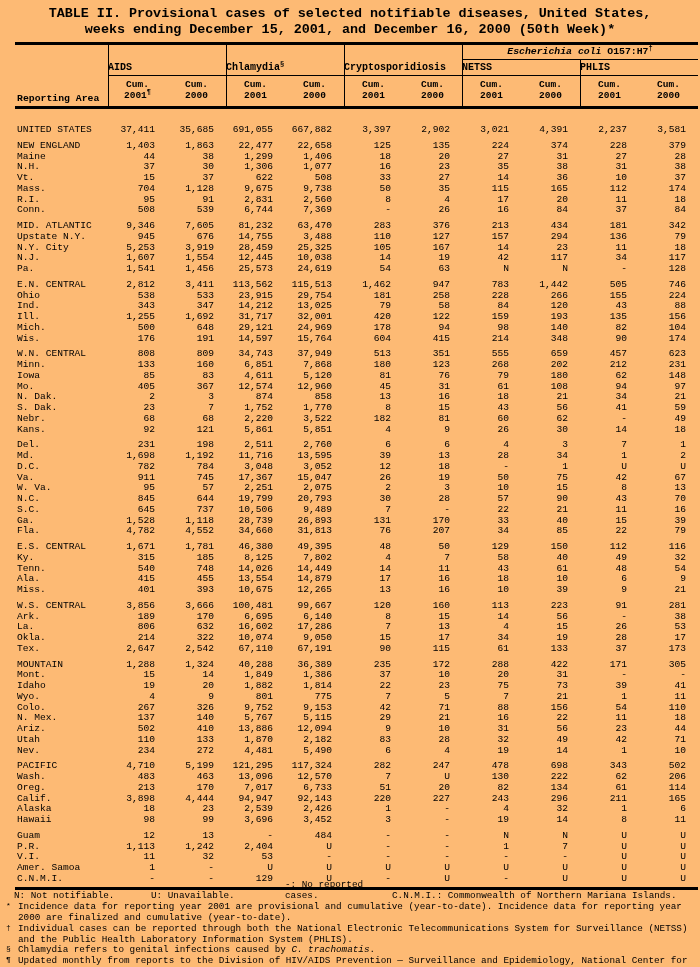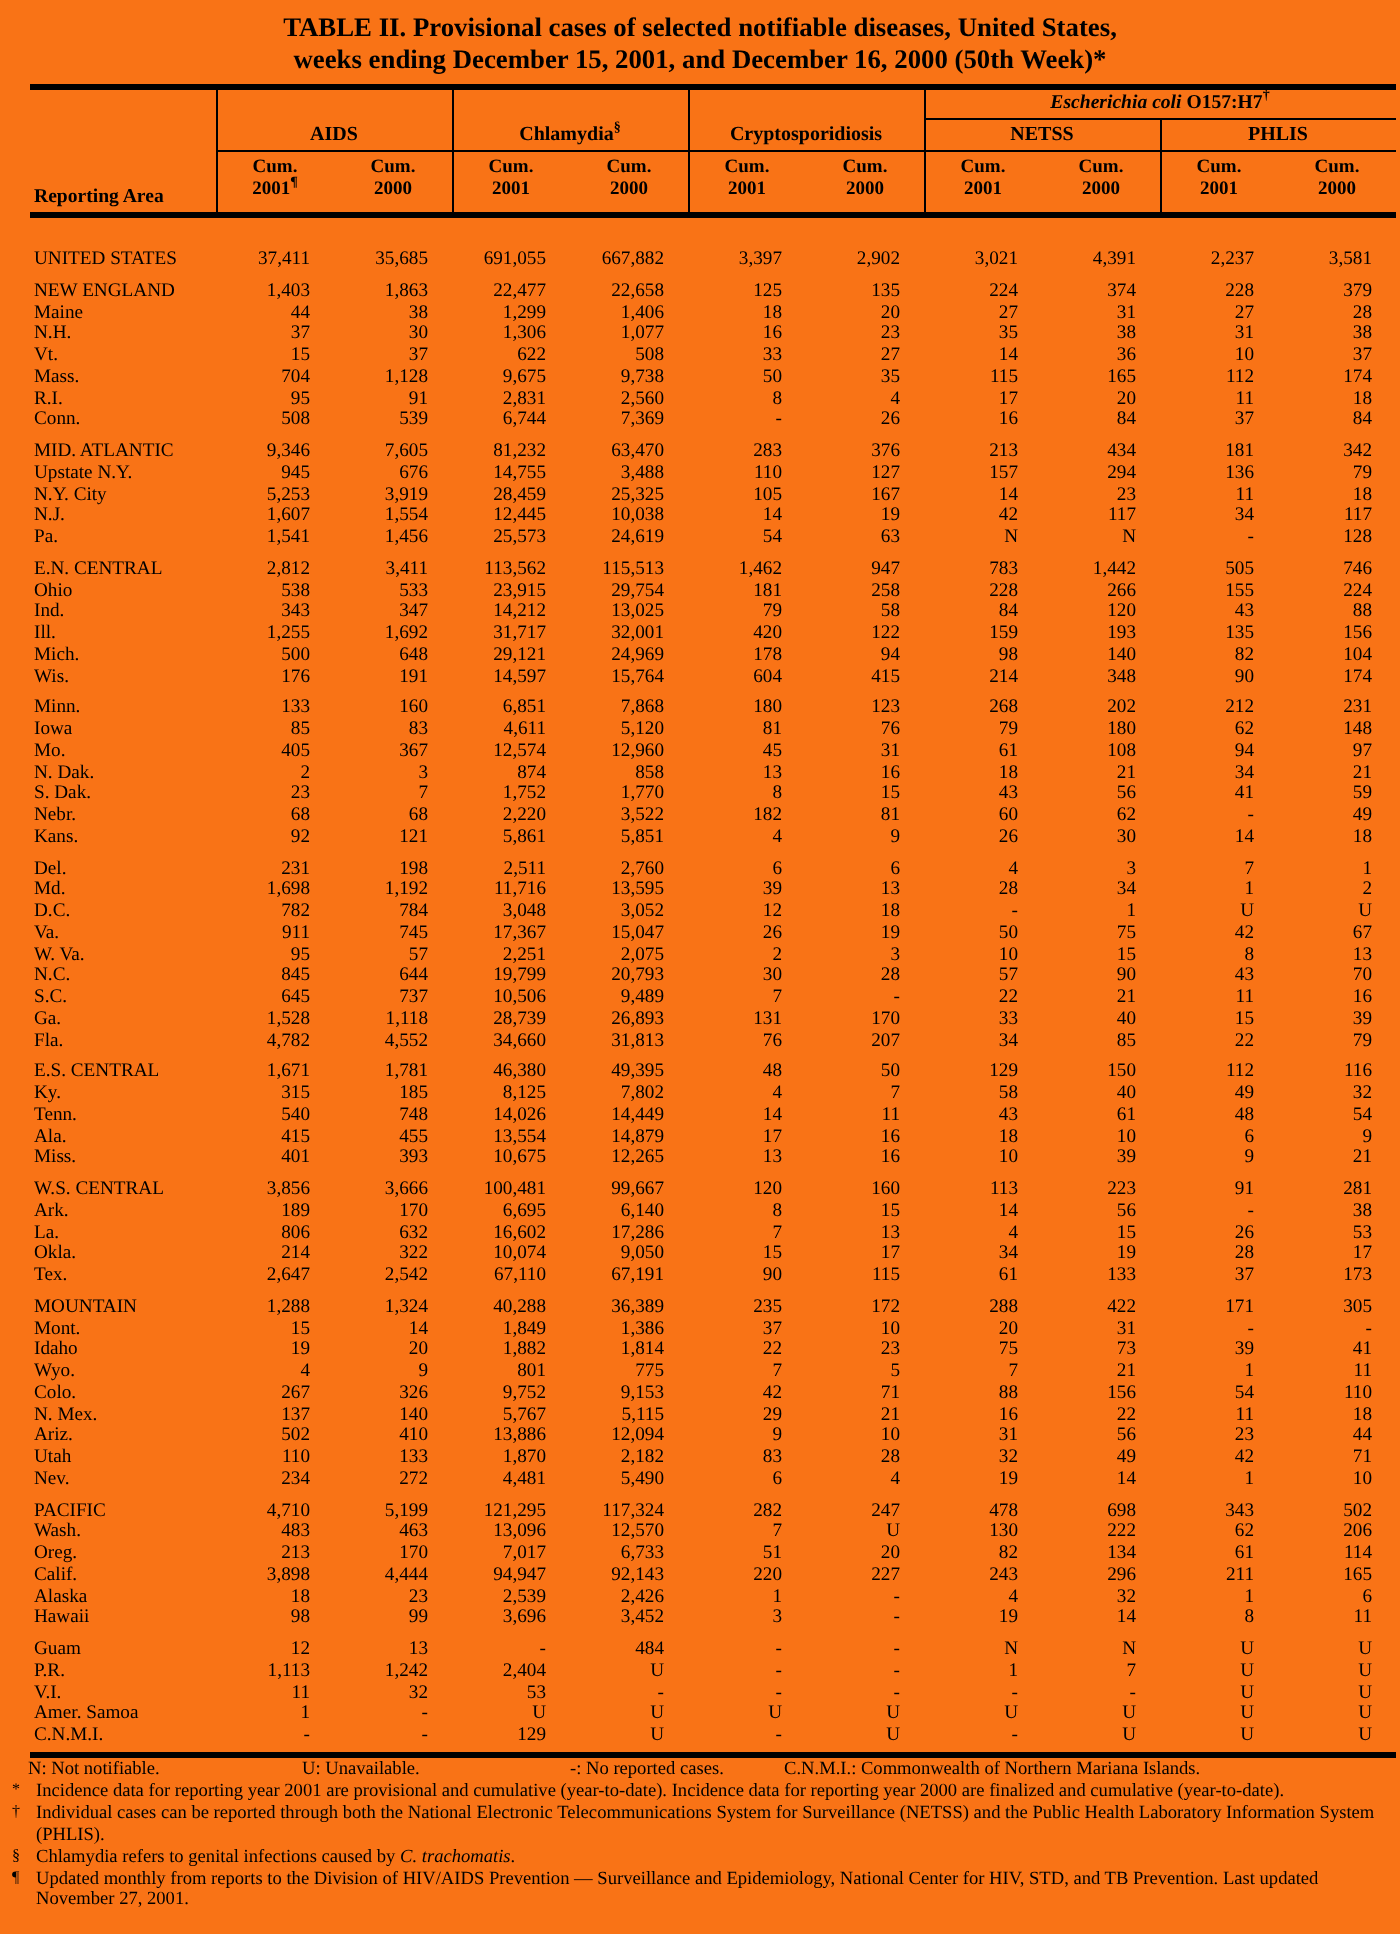--- a/index.html
+++ b/index.html
@@ -1,27 +1,27 @@
 <!DOCTYPE html>
 <html><head>
 <meta charset="utf-8">
 <style>
   html,body{margin:0;padding:0;background:#fff;}
-  .page{position:relative;width:700px;height:967px;background:#f97316;color:#000;
-        font-family:Liberation Serif, serif;overflow:hidden;}
+  .page{position:relative;width:700px;height:967px;background:#fdba74;color:#000;
+        font-family:Liberation Mono, monospace;overflow:hidden;}
   .title{position:absolute;top:6px;left:0;width:700px;text-align:center;
          font-weight:bold;font-size:13.4px;line-height:15.5px;}
   .table-wrap{position:absolute;left:15px;top:42px;width:683px;}
   .thead{position:relative;height:61px;border-top:3px solid #000;border-bottom:3px solid #000;box-sizing:content-box;}
   .vl{position:absolute;top:0;bottom:0;width:1px;background:#000;}
   .vl1{left:93px}.vl2{left:211px}.vl3{left:329px}.vl4{left:447px}
   .vl5{left:565px;top:15px;}
   .ecoli{position:absolute;left:447px;width:236px;top:0;height:15px;line-height:14px;
          text-align:center;font-weight:bold;font-size:9.8px;border-bottom:1px solid #000;box-sizing:border-box;}
-  .grp{position:absolute;top:15px;height:16px;line-height:16px;text-align:center;
+  .grp{position:absolute;top:15px;height:16px;line-height:16px;
        font-weight:bold;font-size:10px;border-bottom:1px solid #000;box-sizing:border-box;}
   .g0{left:93px;width:118px}.g1{left:211px;width:118px}.g2{left:329px;width:118px}
   .g3{left:447px;width:118px}.g4{left:565px;width:118px}
   .sub{position:absolute;top:34px;width:59px;text-align:center;font-weight:bold;
        font-size:9.5px;line-height:11px;}
   .ralabel{position:absolute;left:2px;bottom:2px;font-weight:bold;font-size:9.8px;}
   sup{font-size:7px;vertical-align:super;line-height:0;}
   #table-body{padding-top:16px;}
   .section{margin-bottom:5px;}
   .section:last-child{margin-bottom:2px;}
@@ -361,20 +361,33 @@
             <div class="num">604</div>
             <div class="num">415</div>
             <div class="num">214</div>
             <div class="num">348</div>
             <div class="num">90</div>
             <div class="num">174</div>
           </div>
         </div>
         <div class="section">
           <div class="trow">
+            <div class="area">W.N. CENTRAL</div>
+            <div class="num">808</div>
+            <div class="num">809</div>
+            <div class="num">34,743</div>
+            <div class="num">37,949</div>
+            <div class="num">513</div>
+            <div class="num">351</div>
+            <div class="num">555</div>
+            <div class="num">659</div>
+            <div class="num">457</div>
+            <div class="num">623</div>
+          </div>
+          <div class="trow">
             <div class="area">Minn.</div>
             <div class="num">133</div>
             <div class="num">160</div>
             <div class="num">6,851</div>
             <div class="num">7,868</div>
             <div class="num">180</div>
             <div class="num">123</div>
             <div class="num">268</div>
             <div class="num">202</div>
             <div class="num">212</div>

